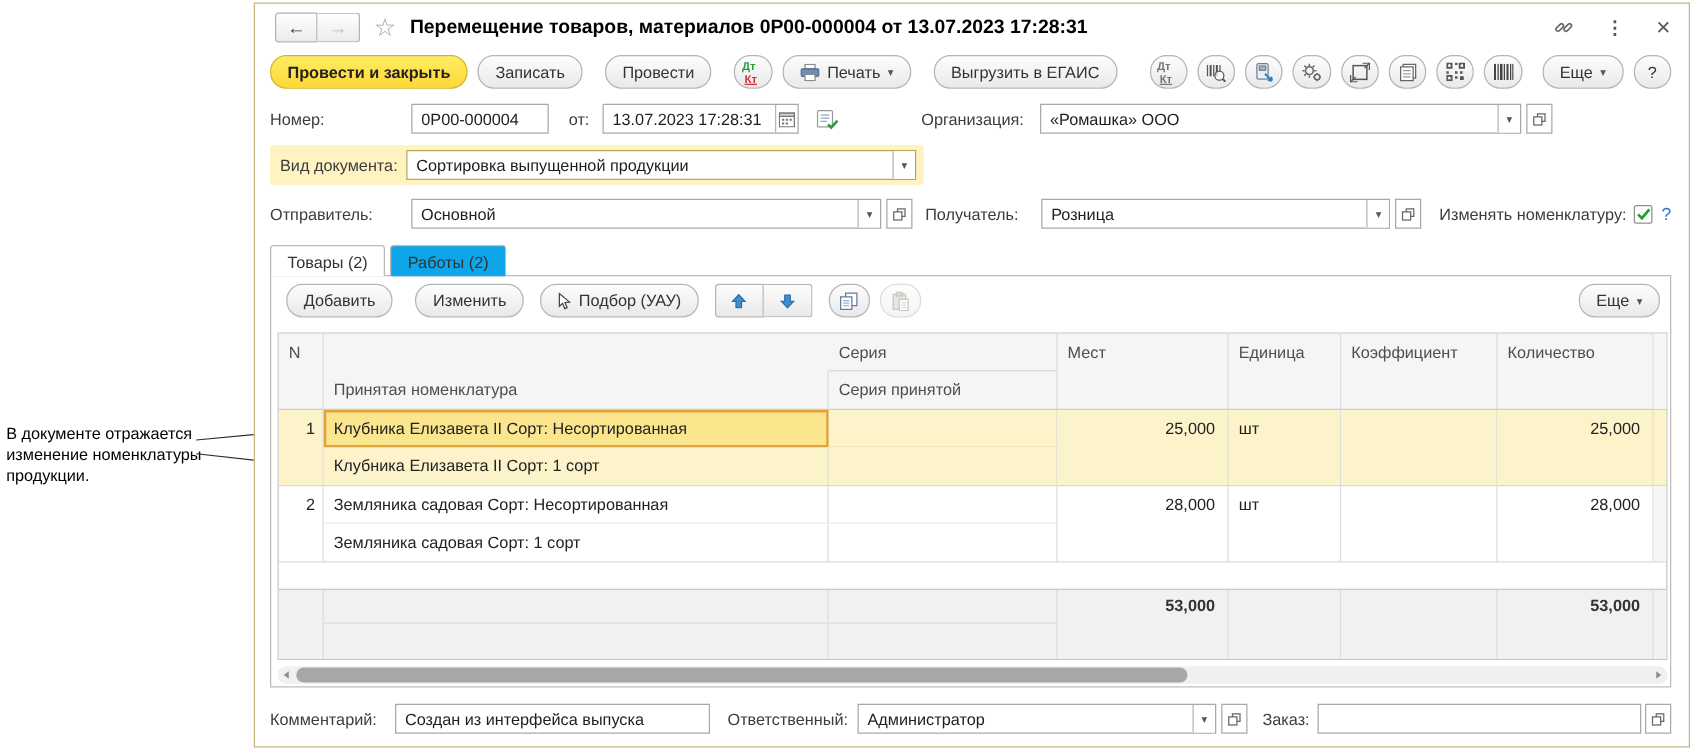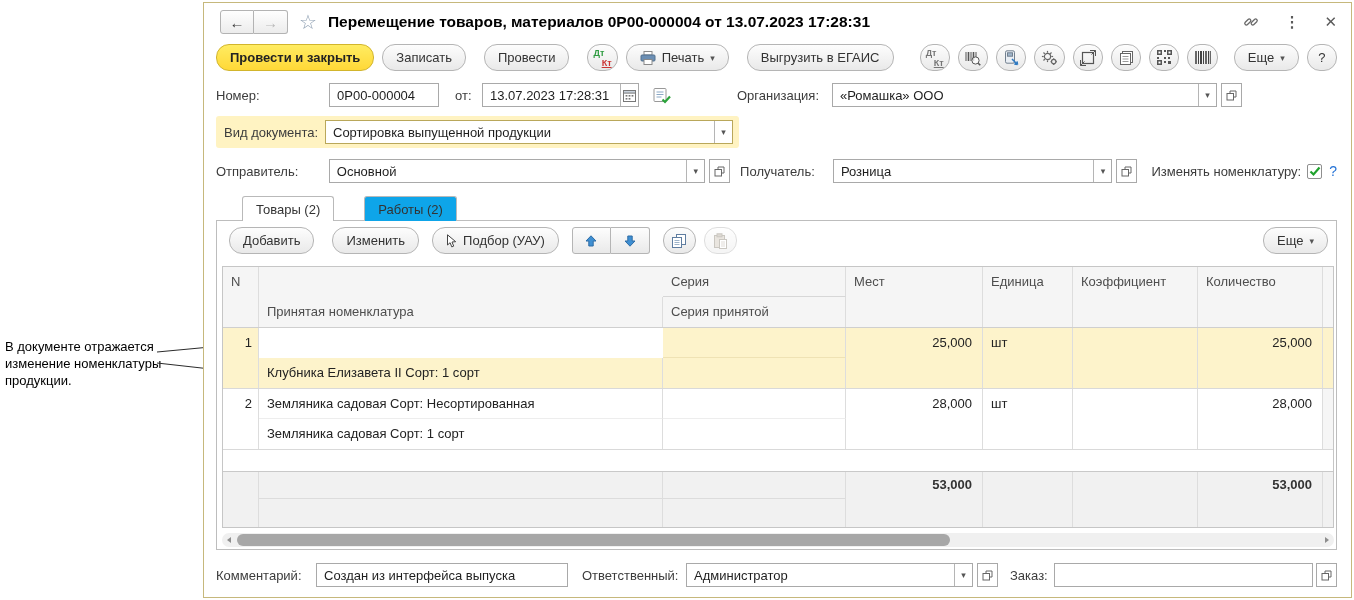--- a/index.html
+++ b/index.html
@@ -37,21 +37,21 @@
   .toolbar { display:flex; align-items:center; padding:3px 14px 5px 12px; gap:8px; }
   .btn { height:27px; padding:0 13px; border:1px solid #b5b5b5; border-radius:13px;
     background:linear-gradient(#fdfdfd,#e9e9e9); font-size:13px; color:#333;
     display:inline-flex; align-items:center; gap:6px; cursor:pointer; white-space:nowrap; }
   .btn-primary { background:linear-gradient(#ffec62,#ffd837); border-color:#d2b52c; font-weight:bold; color:#222; }
   .icon-btn { width:33px; padding:0; justify-content:center; }
   .caret { font-size:9px; color:#555; }
   .ml10 { margin-left:10px; } .ml5 { margin-left:5px; } .ml18 { margin-left:18px; }
   .dtkt { position:relative; width:20px; height:20px; font-size:9px; font-weight:bold; }
   .dtkt .dt { position:absolute; top:0; left:1px; }
-  .dtkt .kt { position:absolute; bottom:0; right:1px;text-decoration:underline; }
+  .dtkt .kt { position:absolute; bottom:0; right:7px;text-decoration:underline; }
   .dtkt-color .dt { color:#2d9b3f; } .dtkt-color .kt { color:#cc3434; }
   .dtkt-gray .dt, .dtkt-gray .kt { color:#767676; }
   .disabled { opacity:.45; pointer-events:none; }
 
   
   .frow { display:flex; align-items:center; height:26px; margin:6px 14px 0 12px; }
   .lbl { color:#3c3c3c; white-space:nowrap; }
   .input, .combo { height:24px; border:1px solid #a9a9a9; background:#fff;
     display:flex; align-items:center; color:#1e1e1e; }
   .input input { border:none; outline:none; width:100%; height:100%; padding:0 7px;
@@ -65,21 +65,21 @@
     align-items:center; justify-content:center; cursor:pointer; }
   .kind-panel { display:inline-flex; align-items:center; height:32px; margin:8px 14px 0 12px;
     background:#fff3c2; border-radius:3px; padding:0 6px 0 6px; }
   .checkbox { width:15px; height:15px; border:1px solid #8f8f8f; border-radius:2px;
     background:#fff; display:flex; align-items:center; justify-content:center; cursor:pointer; margin-left:6px; }
   .help-link { color:#2673d6; font-size:14px; margin-left:7px; cursor:pointer; }
 
   
   .tabs { display:flex; margin:12px 14px -1px 12px; position:relative; z-index:2; }
   .tab { height:25px; padding:0 13px; display:flex; align-items:center; margin-right:4px;
-    border:1px solid #b9b9b9; border-bottom:none; border-radius:3px 3px 0 0; cursor:pointer; color:#333;margin-left:26px; }
+    border:1px solid #b9b9b9; border-bottom:none; border-radius:3px 3px 0 0; cursor:pointer; color:#333; }
   .tab.active { background:#fff; }
   .tab.inactive { background:#0ea5e9; }
 
   
   .groupbox { margin:0 14px 0 12px; height:330px; border:1px solid #bdbdbd; background:#fff; position:relative; }
   .tbl-toolbar { display:flex; align-items:center; padding:6px 8px 0 12px; gap:8px; }
   .updown { display:flex; }
   .ud-btn { width:39px; height:27px; border:1px solid #b5b5b5; background:linear-gradient(#fdfdfd,#e9e9e9);
     display:flex; align-items:center; justify-content:center; cursor:pointer; }
   .ud-btn:first-child { border-radius:3px 0 0 3px; }
@@ -472,20 +472,21 @@
         <div class="cell hdr c3 r2">Серия принятой</div>
         <div class="cell hdr c4 rs">Мест</div>
         <div class="cell hdr c5 rs">Единица</div>
         <div class="cell hdr c6 rs">Коэффициент</div>
         <div class="cell hdr c7 rs">Количество</div>
         <div class="cell strip c8 rs"></div>
       </div>
 
       <div class="band rowband selected">
         <div class="cell ncol c1 rs">1</div>
+        <div class="cell c2 r1 div-b active-cell">Клубника Елизавета II Сорт: Несортированная</div>
         <div class="cell c2 r2">Клубника Елизавета II Сорт: 1 сорт</div>
         <div class="cell c3 r1 div-b"></div>
         <div class="cell c3 r2"></div>
         <div class="cell num c4 rs">25,000</div>
         <div class="cell c5 rs">шт</div>
         <div class="cell num c6 rs"></div>
         <div class="cell num c7 rs">25,000</div>
         <div class="cell strip c8 rs"></div>
       </div>
 

